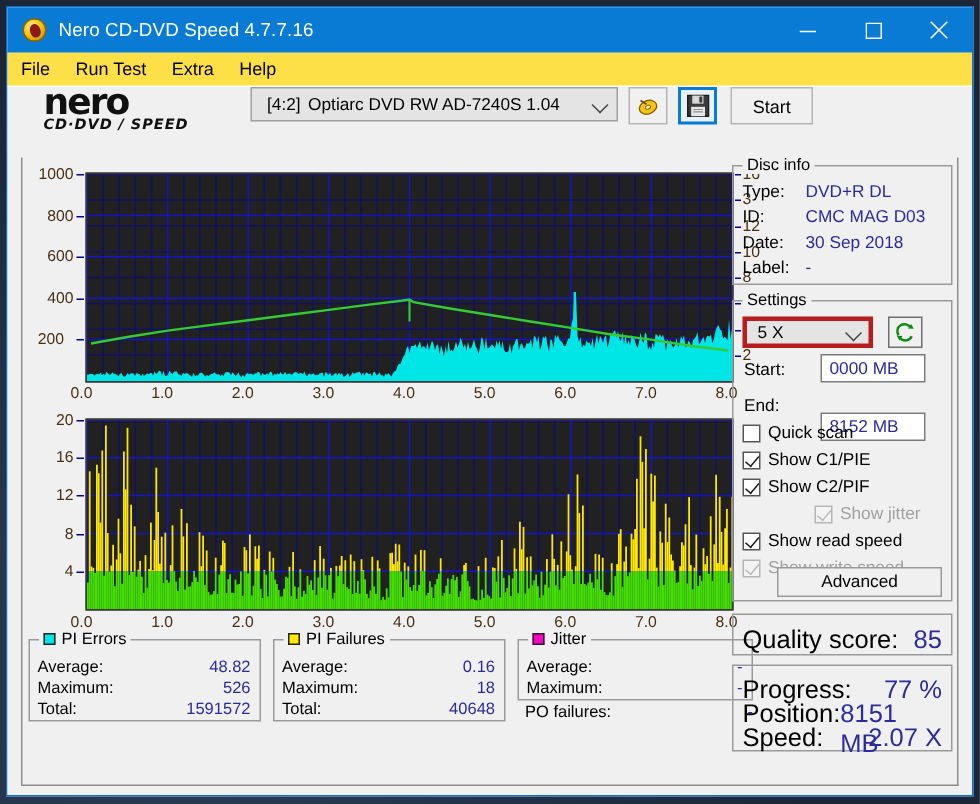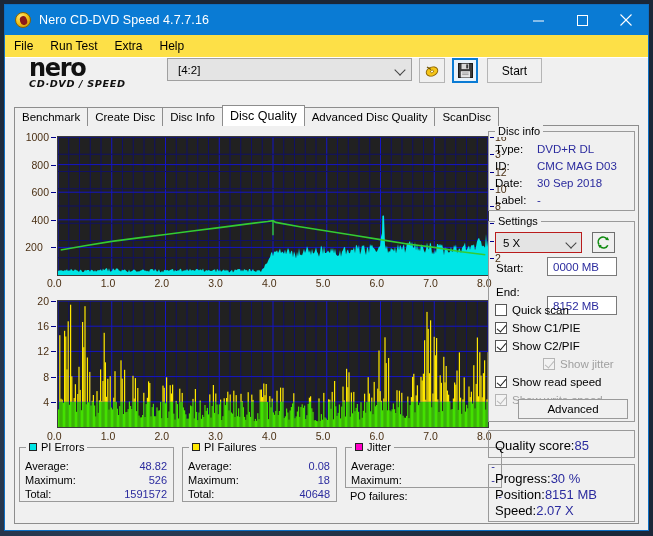--- a/index.html
+++ b/index.html
@@ -291,21 +291,21 @@
     left: 6px; right: 5px;
     font-size: 11.5px;
     display: flex;
   }
   .infolabel { color: #000; width: 42px; flex: 0 0 auto; }
   .infoval { color: #2b2b9e; }
   .sel {
     position: absolute;
     height: 21px;
     background: #e4e4e4;
-    border: 1px solid #b91c1c;
+    border: 3px solid #b91c1c;
     display: flex; align-items: center;
     font-size: 11.5px; color: #000;
     padding: 0 3px 0 7px;
   }
   .refresh-btn {
     position: absolute;
     width: 23px; height: 21px;
     background: #f0f0f0;
     border: 1px solid #6f6f6f;
     display: flex; align-items: center; justify-content: center;
@@ -359,22 +359,22 @@
     position: absolute;
     height: 20px;
     background: #f0f0f0;
     border: 1px solid #9a9a9a;
     font-size: 11.5px; color: #000;
     display: flex; align-items: center; justify-content: center;
   }
   .plainrow {
     position: absolute;
     left: 6px; right: 6px;
-    font-size: 13px;
-    display: flex; 
+    font-size: 17px;
+    display: flex; justify-content: space-between;
   }
   .plainrow .v { color: #2b2b9e; }
   .plainrow .k { color: #000; }
 </style>
 </head>
 <body>
 
 <div id="desktop"></div>
 
 <div id="window">
@@ -409,20 +409,21 @@
     <div class="menu-item">Help</div>
   </div>
 
   <div id="toolbar">
     <div id="logo">
       <div id="logo-nero">nero</div>
       <div id="logo-sub">CD·DVD ∕ SPEED</div>
     </div>
     <div id="drive-select">
       <span id="drive-bracket">[4:2]</span>
+      <span id="drive-name">Optiarc DVD RW AD-7240S 1.04</span>
       <span class="chev"></span>
     </div>
     <div class="tb-icon-btn">
       <svg width="16" height="16" viewBox="0 0 16 16">
         <ellipse cx="8" cy="8.5" rx="6" ry="4.4" fill="#f5c518" stroke="#8a6200" stroke-width="0.9" transform="rotate(-22 8 8.5)"></ellipse>
         <ellipse cx="8" cy="8.5" rx="1.7" ry="1.2" fill="#fffbe0" stroke="#8a6200" stroke-width="0.7" transform="rotate(-22 8 8.5)"></ellipse>
         <path d="M3 4 L7 6.5" stroke="#6b5200" stroke-width="1.2" fill="none"></path>
       </svg>
     </div>
     <div class="tb-icon-btn selected">
@@ -431,28 +432,20 @@
         <rect x="3.5" y="0.7" width="7.5" height="5.4" fill="#d8d8d8"></rect>
         <rect x="8.2" y="1.4" width="2" height="4" fill="#3b3b3b"></rect>
         <rect x="2.8" y="8.2" width="9.2" height="6.3" fill="#e6e6e6"></rect>
         <line x1="4.2" y1="10" x2="10.6" y2="10" stroke="#8e8e8e" stroke-width="0.8"></line>
         <line x1="4.2" y1="11.6" x2="10.6" y2="11.6" stroke="#8e8e8e" stroke-width="0.8"></line>
       </svg>
     </div>
     <div class="tb-btn">Start</div>
   </div>
 
-  <div id="tabstrip">
-    <div class="tab">Benchmark</div>
-    <div class="tab">Create Disc</div>
-    <div class="tab">Disc Info</div>
-    <div class="tab active">Disc Quality</div>
-    <div class="tab">Advanced Disc Quality</div>
-    <div class="tab">ScanDisc</div>
-  </div>
 
   <div id="body">
     <div id="content">
 
       <div id="charts">
 
         <div class="chart-box" id="chart-top">
           <div class="plot" id="plot-top" style="left: 38px; top: 6px; width: 432px; height: 140px; background: rgb(33, 33, 33);">
               <svg width="430" height="138" viewBox="0 0 430 138" style="display: block;">
                 <line x1="0" y1="0" x2="0" y2="138" stroke="#1414c8" stroke-width="1"></line>
@@ -1177,21 +1170,21 @@
           </div>
         </div>
 
         <div class="statbox" id="box-pif" style="left:163px; top:317px; width:155px; height:55px;">
           <div class="statlegend">
             <span class="swatch" id="sw-pif" style="background: rgb(255, 232, 0);"></span>
             <span>PI Failures</span>
           </div>
           <div class="statrow" style="top:12px;">
             <span>Average:</span>
-            <span class="statval">0.08</span>
+            <span class="statval">0.16</span>
           </div>
           <div class="statrow" style="top:26px;">
             <span>Maximum:</span>
             <span class="statval">18</span>
           </div>
           <div class="statrow" style="top:40px;">
             <span>Total:</span>
             <span class="statval">40648</span>
           </div>
         </div>
@@ -1287,21 +1280,21 @@
         <div class="group" style="top:301px; height:28px;">
           <div class="plainrow" style="top:7px;">
             <span class="k">Quality score:</span>
             <span class="v">85</span>
           </div>
         </div>
 
         <div class="group" style="top:335px; height:58px;">
           <div class="plainrow" style="top:6px;">
             <span class="k">Progress:</span>
-            <span class="v">30 %</span>
+            <span class="v">77 %</span>
           </div>
           <div class="plainrow" style="top:22px;">
             <span class="k">Position:</span>
             <span class="v">8151 MB</span>
           </div>
           <div class="plainrow" style="top:38px;">
             <span class="k">Speed:</span>
             <span class="v">2.07 X</span>
           </div>
         </div>

